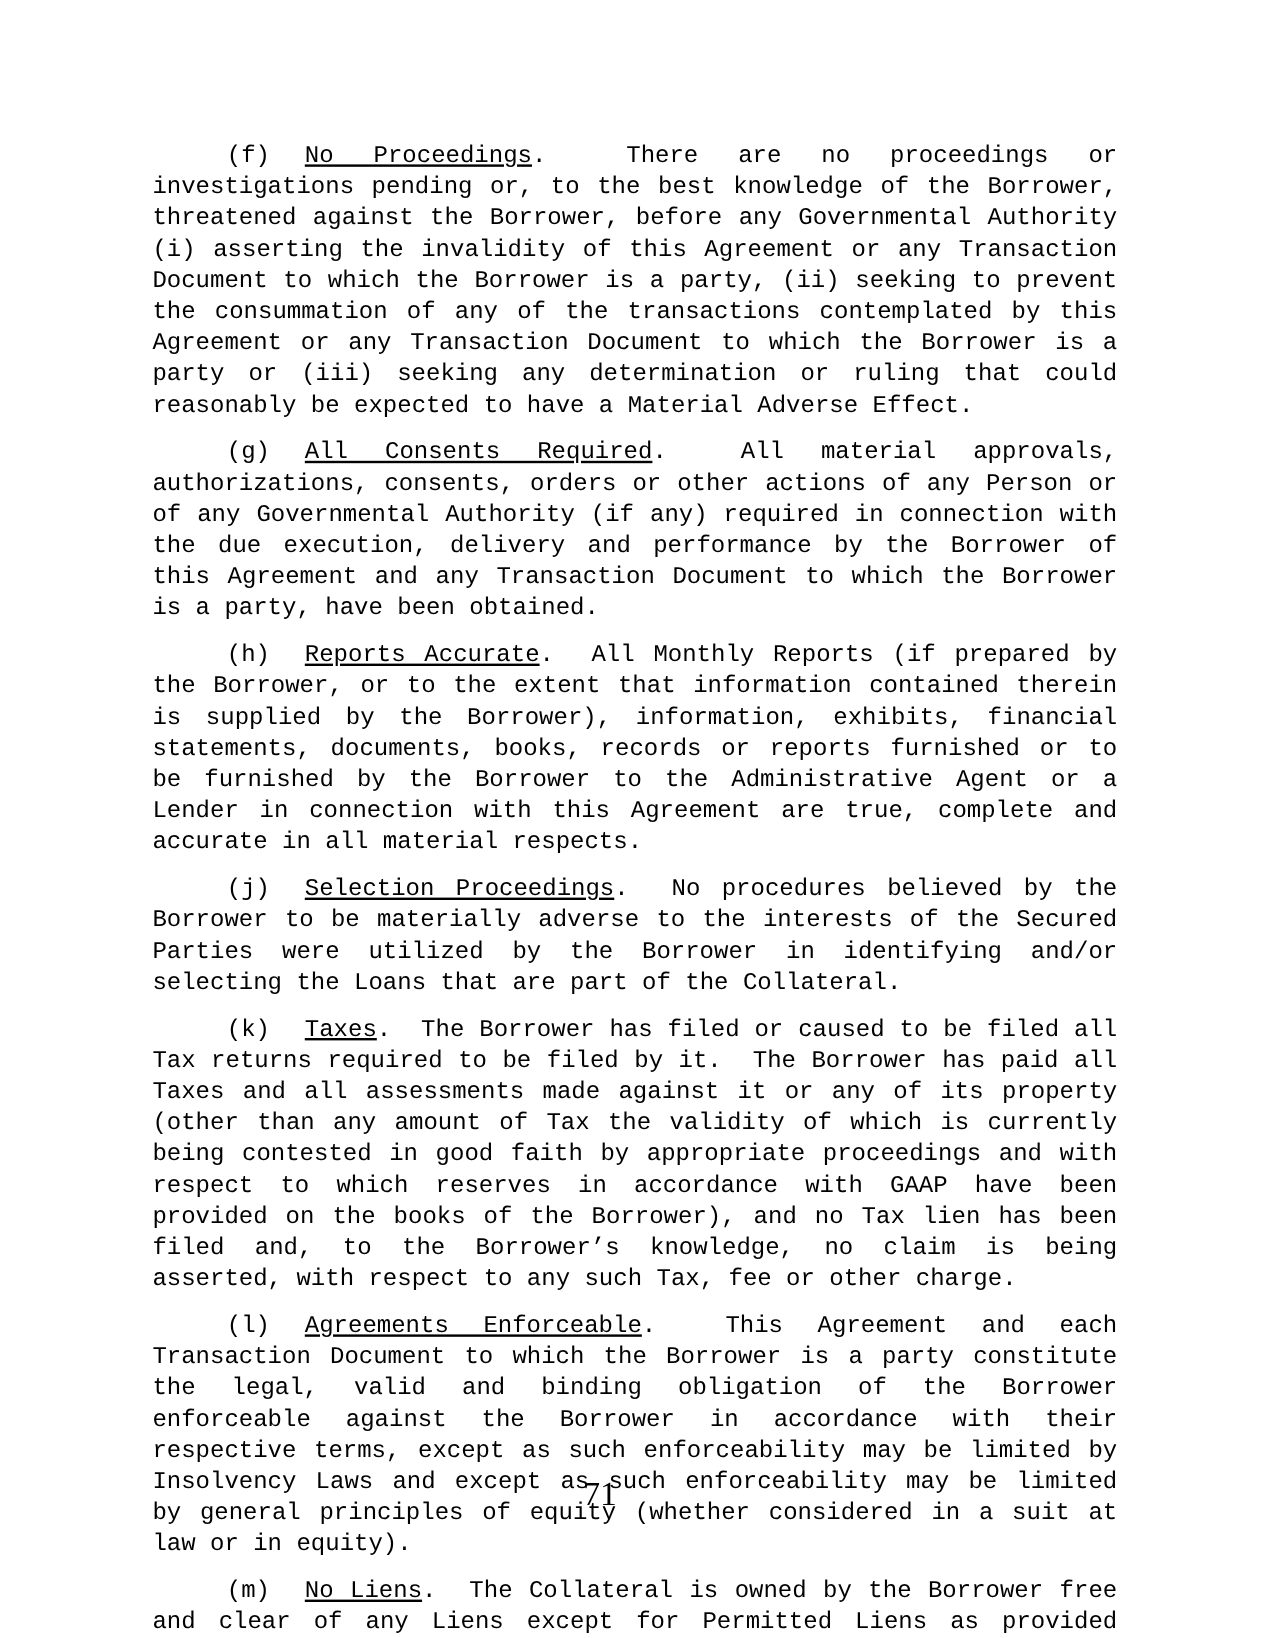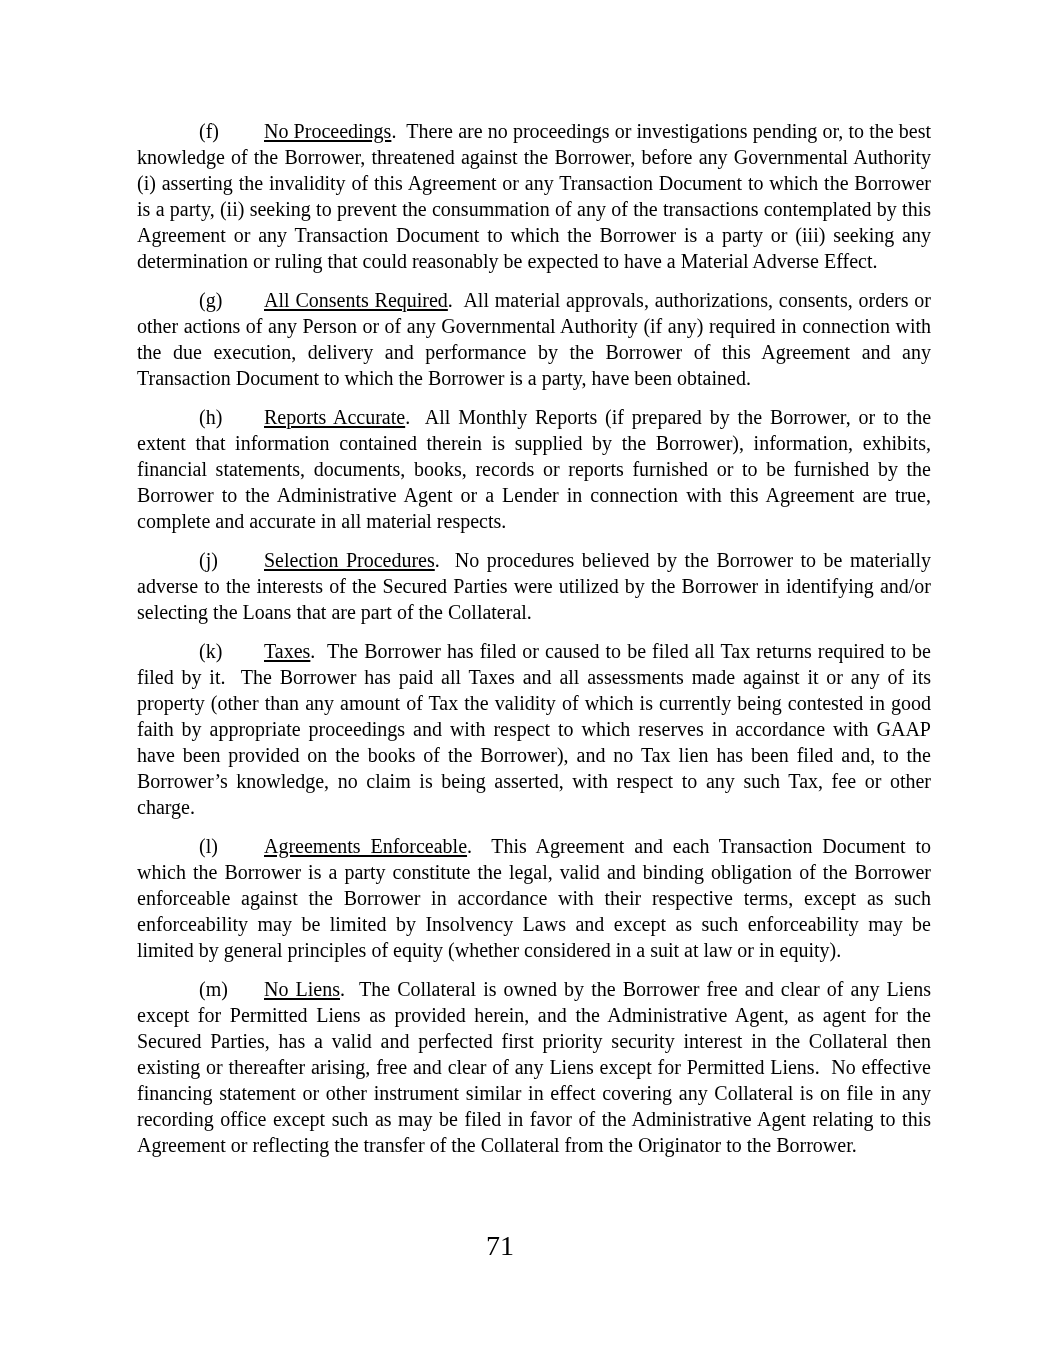--- a/index.html
+++ b/index.html
@@ -12,25 +12,26 @@
     font-family: "Liberation Serif", "DejaVu Serif", serif;
     overflow: hidden;
   }
   .content {
     position: absolute;
     left: 123px;
     top: 118px;
     width: 808px;
   }
   .para {
-    margin: 0 0 13px 14px;
+    margin: 0 0 13px 4px;
     font-size: 20px;
     line-height: 26px;
     text-align: justify;
     text-indent: 62px;
+    font-family: Liberation Mono, monospace;
   }
   .para:last-child { margin-bottom: 0; }
   .label-box {
     display: inline-block;
     width: 65px;
     text-indent: 0;
   }
   .heading {
     text-decoration: underline;
     text-underline-offset: 2px;
@@ -51,21 +52,21 @@
 <div class="page">
   <div class="content">
 
     <p class="para"><span class="label-box">(f)</span><span class="heading">No Proceedings</span><span>.&nbsp; There are no proceedings or investigations pending or, to the best knowledge of the Borrower, threatened against the Borrower, before any Governmental Authority (i) asserting the invalidity of this Agreement or any Transaction Document to which the Borrower is a party, (ii) seeking to prevent the consummation of any of the transactions contemplated by this Agreement or any Transaction Document to which the Borrower is a party or (iii) seeking any determination or ruling that could reasonably be expected to have a Material Adverse Effect.</span></p>
 
     <p class="para"><span class="label-box">(g)</span><span class="heading">All Consents Required</span><span>.&nbsp; All material approvals, authorizations, consents, orders or other actions of any Person or of any Governmental Authority (if any) required in connection with the due execution, delivery and performance by the Borrower of this Agreement and any Transaction Document to which the Borrower is a party, have been obtained.</span></p>
 
     <p class="para"><span class="label-box">(h)</span><span class="heading">Reports Accurate</span><span>.&nbsp; All Monthly Reports (if prepared by the Borrower, or to the extent that information contained therein is supplied by the Borrower), information, exhibits, financial statements, documents, books, records or reports furnished or to be furnished by the Borrower to the Administrative Agent or a Lender in connection with this Agreement are true, complete and accurate in all material respects.</span></p>
 
 
-    <p class="para"><span class="label-box">(j)</span><span class="heading">Selection Procedures</span><span>.&nbsp; No procedures believed by the Borrower to be materially adverse to the interests of the Secured Parties were utilized by the Borrower in identifying and/or selecting the Loans that are part of the Collateral.</span></p>
+    <p class="para"><span class="label-box">(j)</span><span class="heading">Selection Proceedings</span><span>.&nbsp; No procedures believed by the Borrower to be materially adverse to the interests of the Secured Parties were utilized by the Borrower in identifying and/or selecting the Loans that are part of the Collateral.</span></p>
 
     <p class="para"><span class="label-box">(k)</span><span class="heading">Taxes</span><span>.&nbsp; The Borrower has filed or caused to be filed all Tax returns required to be filed by it.&nbsp; The Borrower has paid all Taxes and all assessments made against it or any of its property (other than any amount of Tax the validity of which is currently being contested in good faith by appropriate proceedings and with respect to which reserves in accordance with GAAP have been provided on the books of the Borrower), and no Tax lien has been filed and, to the Borrower’s knowledge, no claim is being asserted, with respect to any such Tax, fee or other charge.</span></p>
 
     <p class="para"><span class="label-box">(l)</span><span class="heading">Agreements Enforceable</span><span>.&nbsp; This Agreement and each Transaction Document to which the Borrower is a party constitute the legal, valid and binding obligation of the Borrower enforceable against the Borrower in accordance with their respective terms, except as such enforceability may be limited by Insolvency Laws and except as such enforceability may be limited by general principles of equity (whether considered in a suit at law or in equity).</span></p>
 
     <p class="para"><span class="label-box">(m)</span><span class="heading">No Liens</span><span>.&nbsp; The Collateral is owned by the Borrower free and clear of any Liens except for Permitted Liens as provided herein, and the Administrative Agent, as agent for the Secured Parties, has a valid and perfected first priority security interest in the Collateral then existing or thereafter arising, free and clear of any Liens except for Permitted Liens.&nbsp; No effective financing statement or other instrument similar in effect covering any Collateral is on file in any recording office except such as may be filed in favor of the Administrative Agent relating to this Agreement or reflecting the transfer of the Collateral from the Originator to the Borrower.</span></p>
 
   </div>
 
   <div class="footer">71</div>

